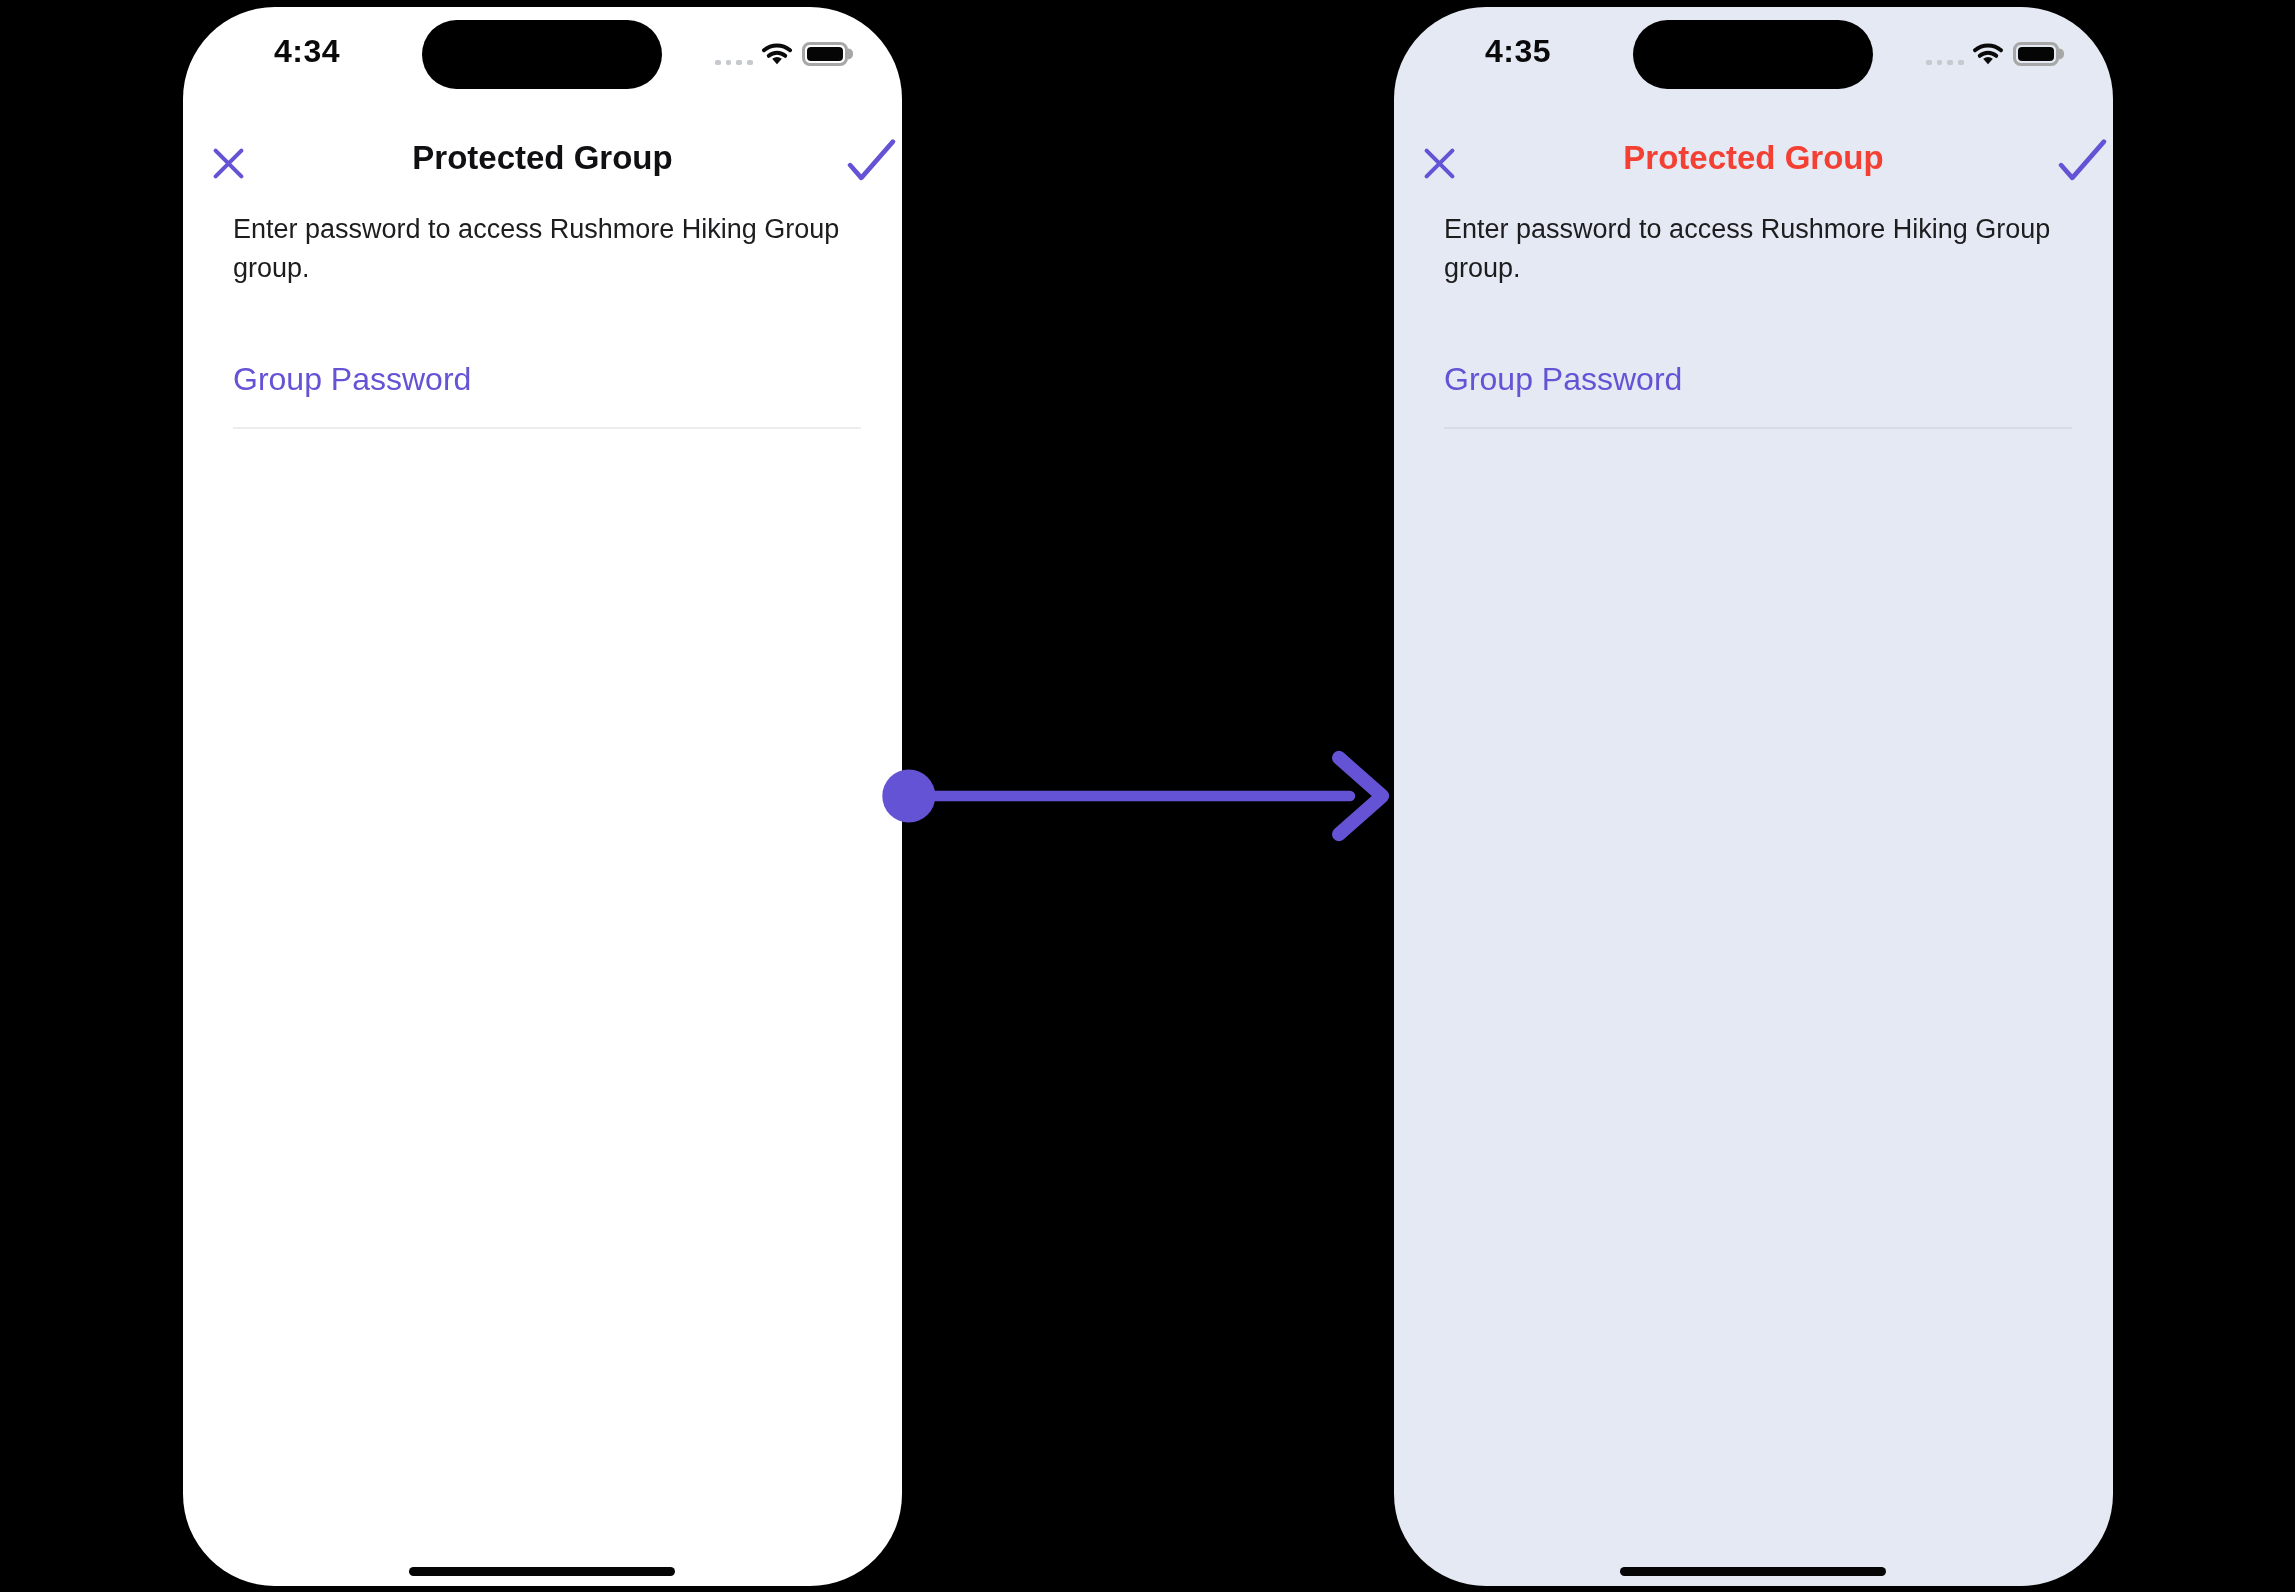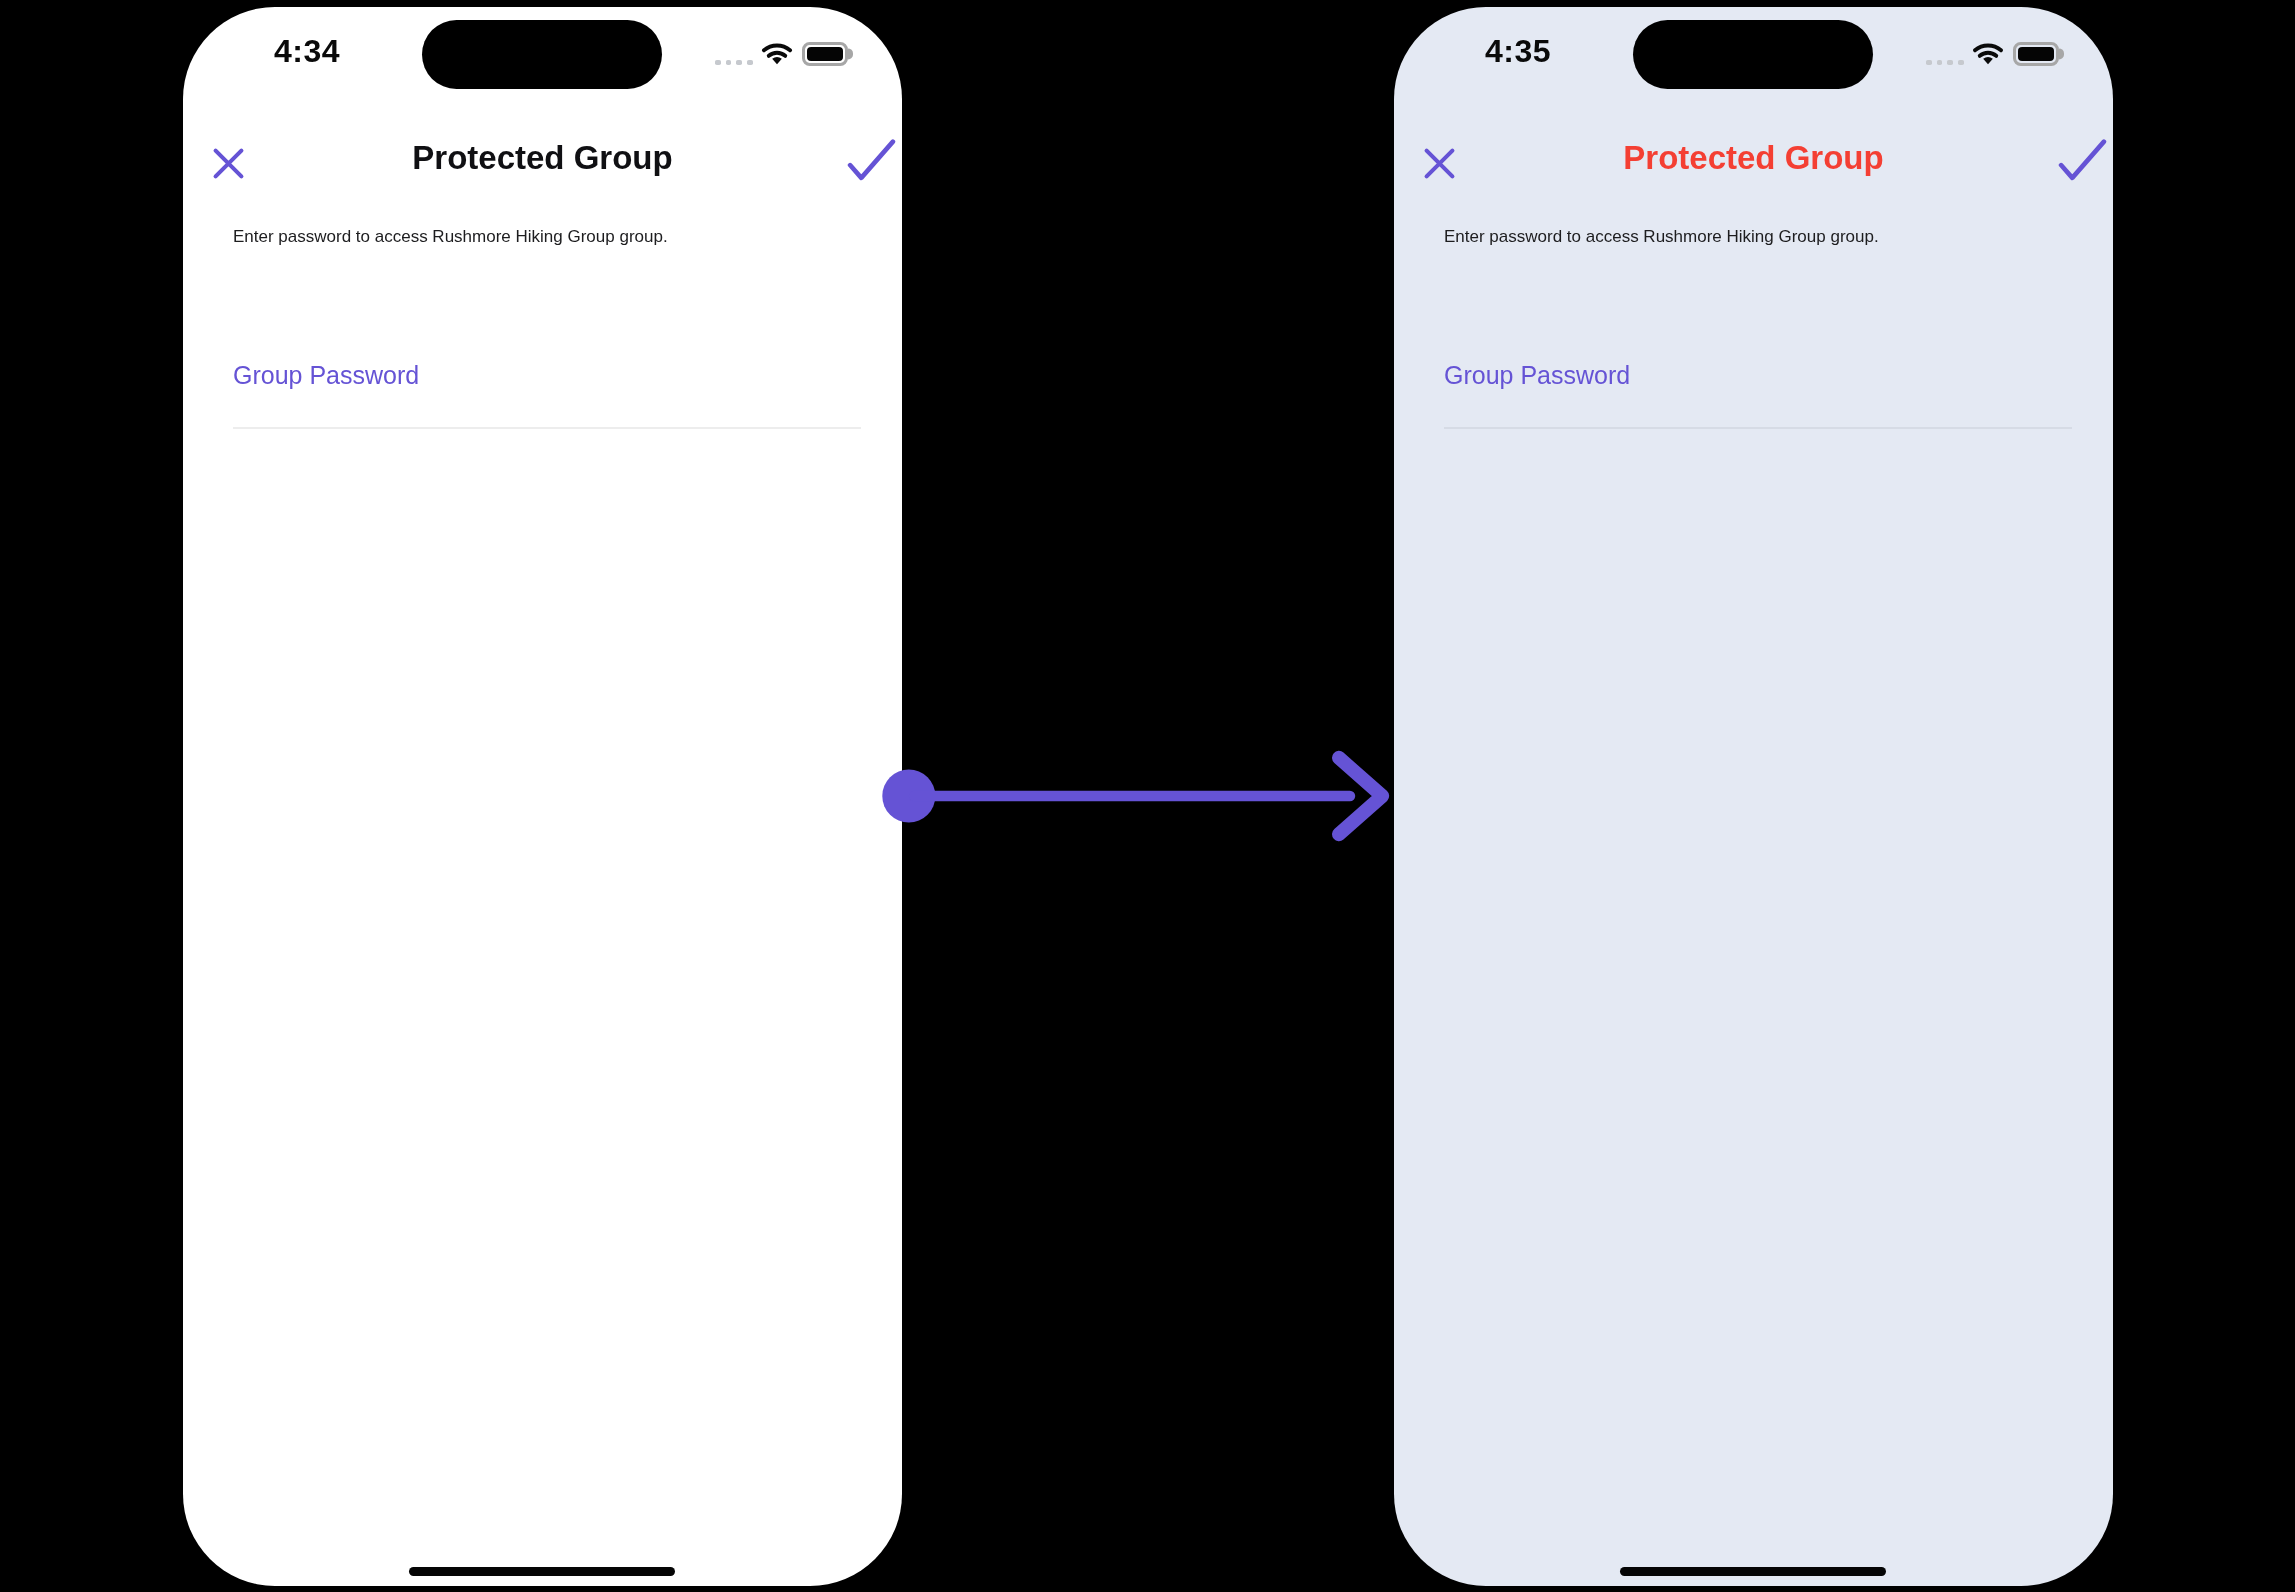--- a/index.html
+++ b/index.html
@@ -29,23 +29,23 @@
   .battery .fill{position:absolute;left:2px;top:2px;right:2px;bottom:2px;background:#050505;border-radius:4.1px;}
   .battery .nub{position:absolute;right:-8.2px;top:50%;transform:translateY(-50%);width:5.1px;height:11.2px;background:#A7A7A7;border-radius:0 5.1px 5.1px 0;}
 
   
   .nav-title{position:absolute;left:0;right:0;top:134px;text-align:center;font-size:33px;font-weight:700;color:#101013;line-height:1;}
   .phone--after .nav-title{color:var(--title_red);}
   .close-icon{position:absolute;left:29px;top:140px;width:33px;height:33px;color:var(--accent_purple);cursor:pointer;}
   .confirm-icon{position:absolute;left:664px;top:131px;width:49px;height:44px;color:var(--accent_purple);cursor:pointer;}
 
   
-  .desc{position:absolute;left:50px;top:203px;width:638px;font-size:17px;line-height:53px;color:#1d1d1f;}
+  .desc{position:absolute;left:50px;top:203px;width:638px;font-size:27px;line-height:39px;color:#1d1d1f;}
   .field{position:absolute;left:50px;top:356px;width:628px;height:71px;cursor:text;}
-  .field-label{display:block;font-size:25px;line-height:1;color:var(--accent_purple);}
+  .field-label{display:block;font-size:32px;line-height:1;color:var(--accent_purple);}
   .field-underline{position:absolute;left:0;top:64px;width:628px;height:2px;background:#EDEDED;}
   .phone--after .field-underline{background:#D6DBE5;}
 
   
   .home-indicator{position:absolute;left:226px;top:1560px;width:266px;height:9.2px;border-radius:5.1px;background:#050505;}
 
   
   .arrow-annotation{position:absolute;left:868px;top:725px;width:551px;height:143px;z-index:5;color:var(--accent_purple);}
 </style>
 </head>

